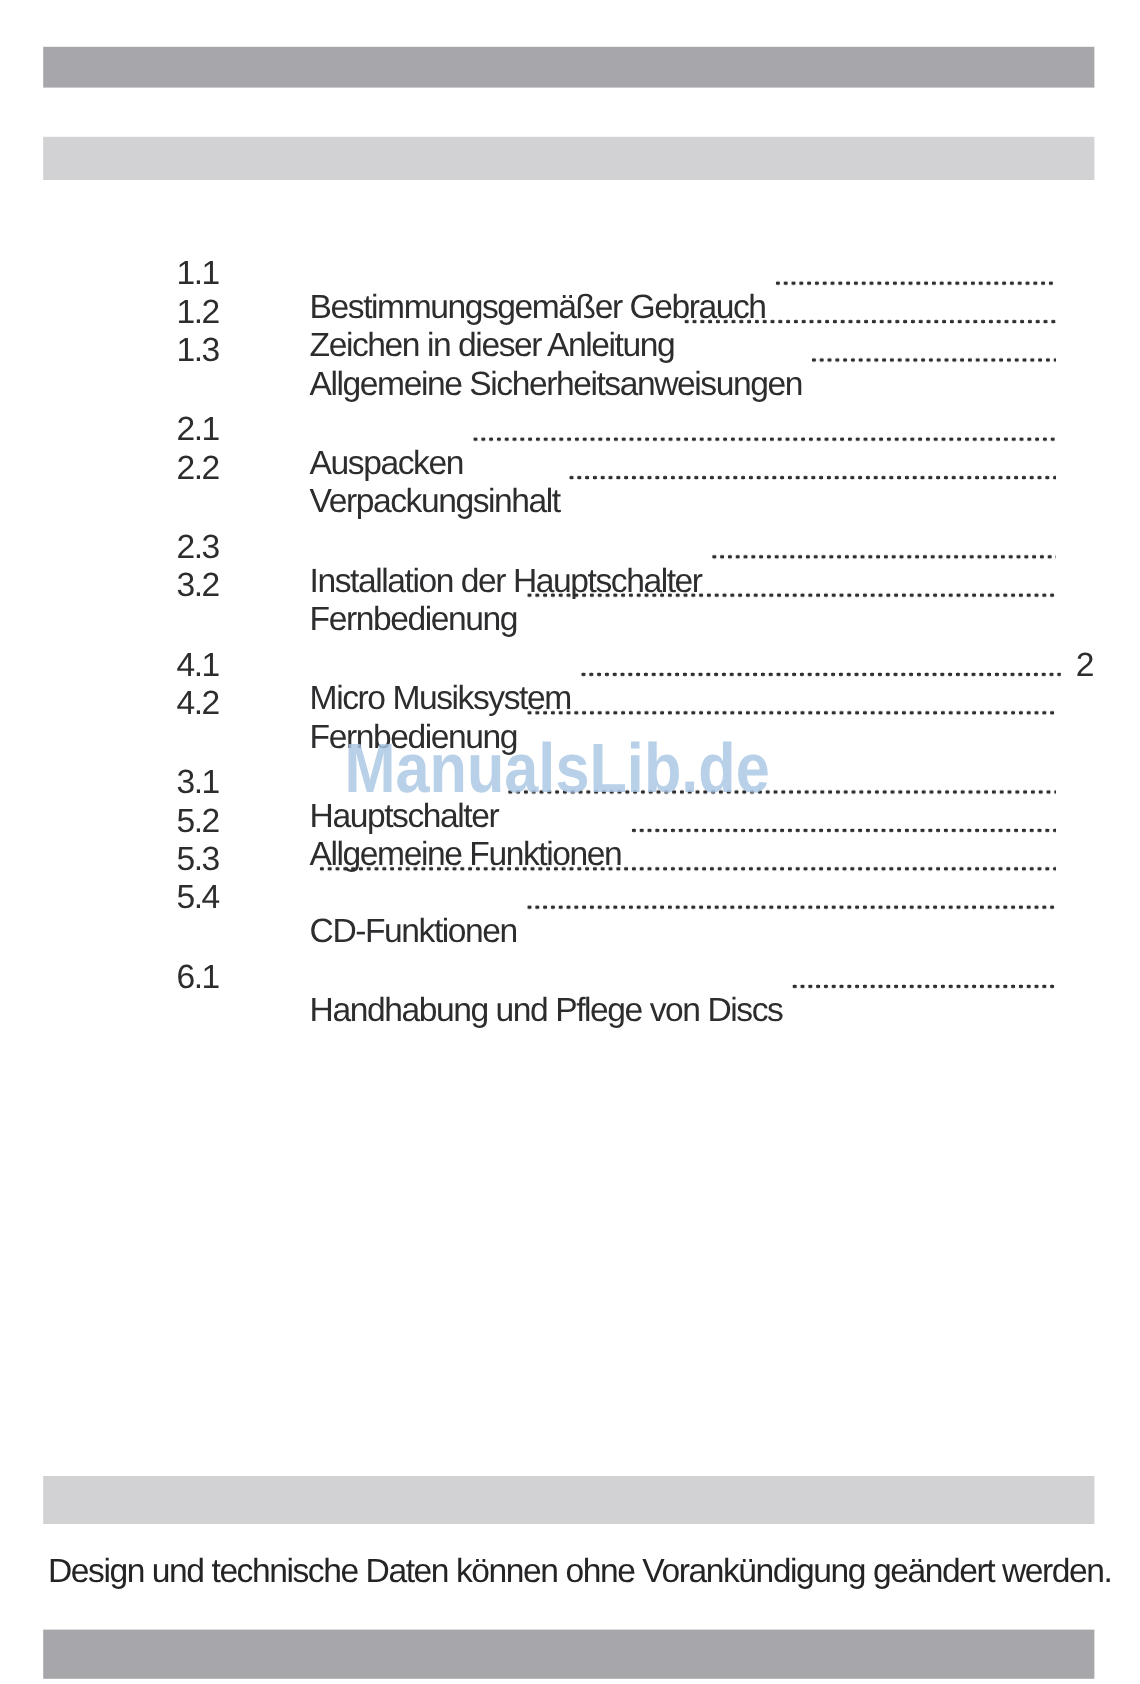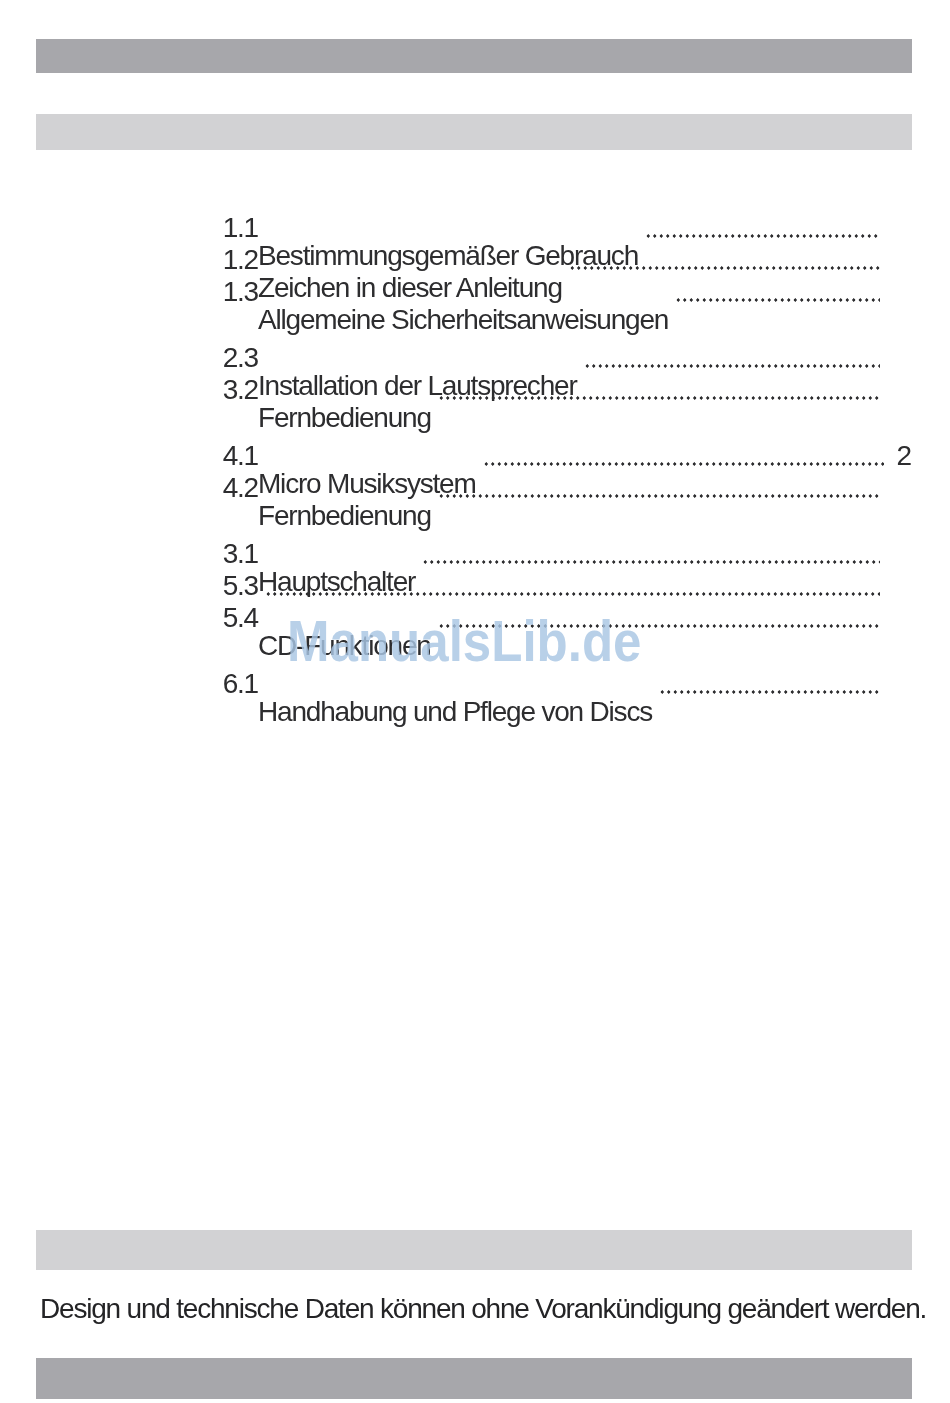--- a/index.html
+++ b/index.html
@@ -30,21 +30,20 @@
   .row {
     display: flex;
     height: 32px;
     line-height: 32px;
     font-size: 28px;
     letter-spacing: -1.2px;
   }
   .num {
     flex: none;
     width: 111px;
-    text-align: right;
   }
   .title {
     flex: none;
     white-space: nowrap;
     margin-top: 28px;
   }
   .leader {
     flex: 1;
     align-self: flex-end;
     height: 4px;
@@ -106,25 +105,37 @@
         <span class="title">Zeichen in dieser Anleitung</span>
         <span class="leader"></span>
       </div>
       <div class="row">
         <span class="num">1.3</span>
         <span class="title">Allgemeine Sicherheitsanweisungen</span>
         <span class="leader"></span>
       </div>
     </div>
 
+    <div class="toc-group">
+      <div class="row">
+        <span class="num">2.1</span>
+        <span class="title">Auspacken</span>
+        <span class="leader"></span>
+      </div>
+      <div class="row">
+        <span class="num">2.2</span>
+        <span class="title">Verpackungsinhalt</span>
+        <span class="leader"></span>
+      </div>
+    </div>
 
     <div class="toc-group">
       <div class="row">
         <span class="num">2.3</span>
-        <span class="title">Installation der Lautsprecher</span>
+        <span class="title">Installation der Hauptschalter</span>
         <span class="leader"></span>
       </div>
       <div class="row">
         <span class="num">3.2</span>
         <span class="title">Fernbedienung</span>
         <span class="leader"></span>
       </div>
     </div>
 
     <div class="toc-group">
@@ -138,20 +149,25 @@
         <span class="num">4.2</span>
         <span class="title">Fernbedienung</span>
         <span class="leader"></span>
       </div>
     </div>
 
     <div class="toc-group">
       <div class="row">
         <span class="num">3.1</span>
         <span class="title">Hauptschalter</span>
+        <span class="leader"></span>
+      </div>
+      <div class="row">
+        <span class="num">5.2</span>
+        <span class="title">Allgemeine Funktionen</span>
         <span class="leader"></span>
       </div>
       <div class="row">
         <span class="num">5.3</span>
         <span class="leader"></span>
       </div>
       <div class="row">
         <span class="num">5.4</span>
         <span class="title">CD-Funktionen</span>
         <span class="leader"></span>

